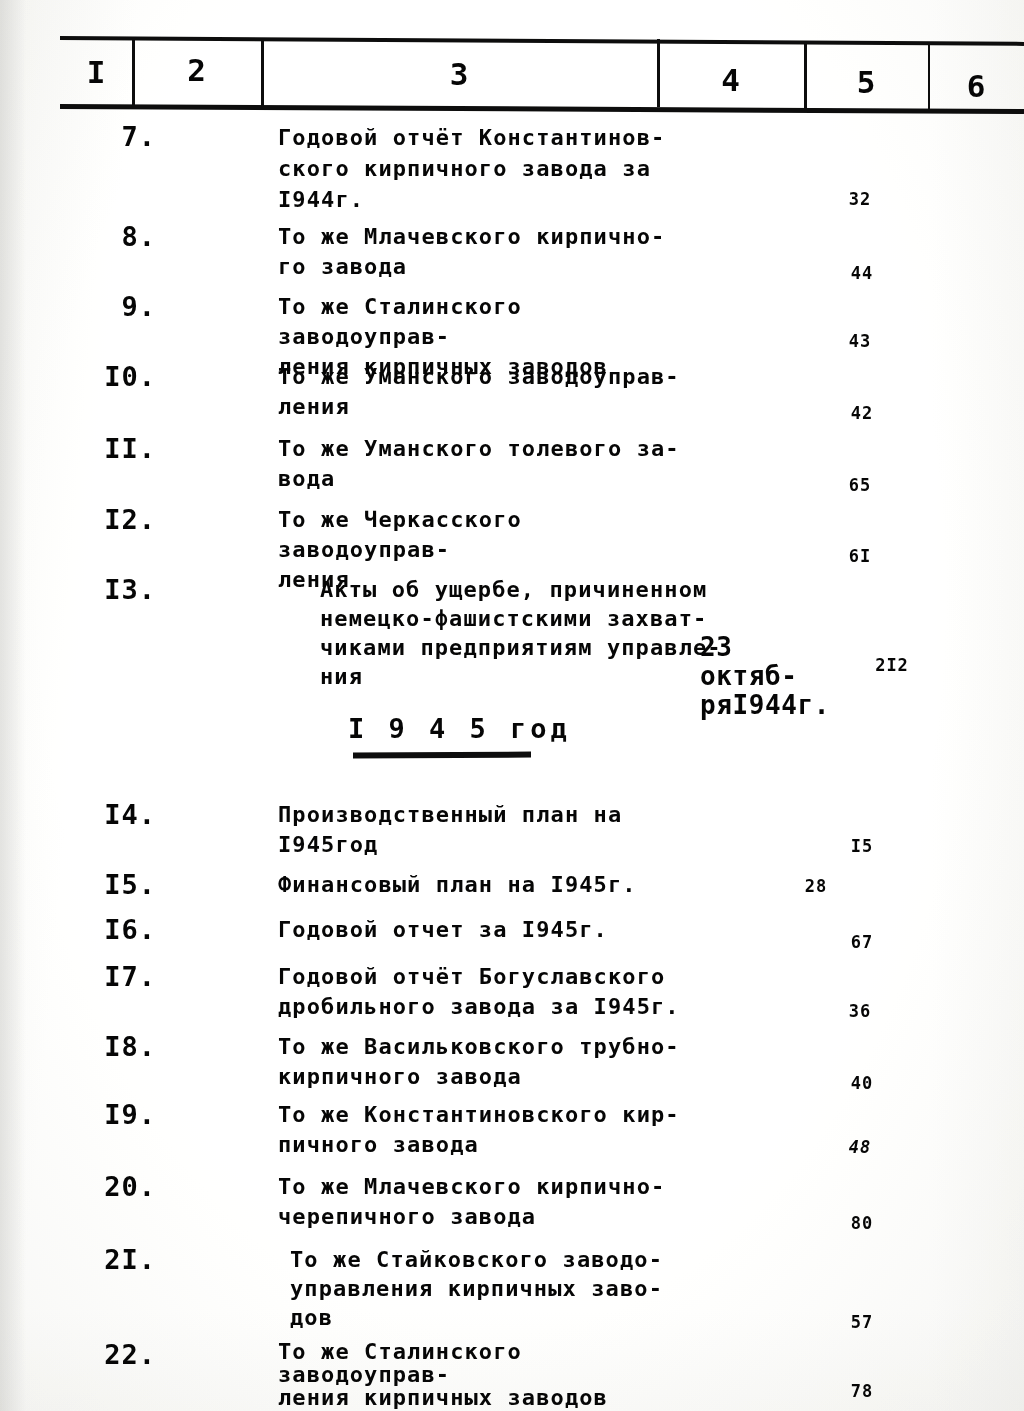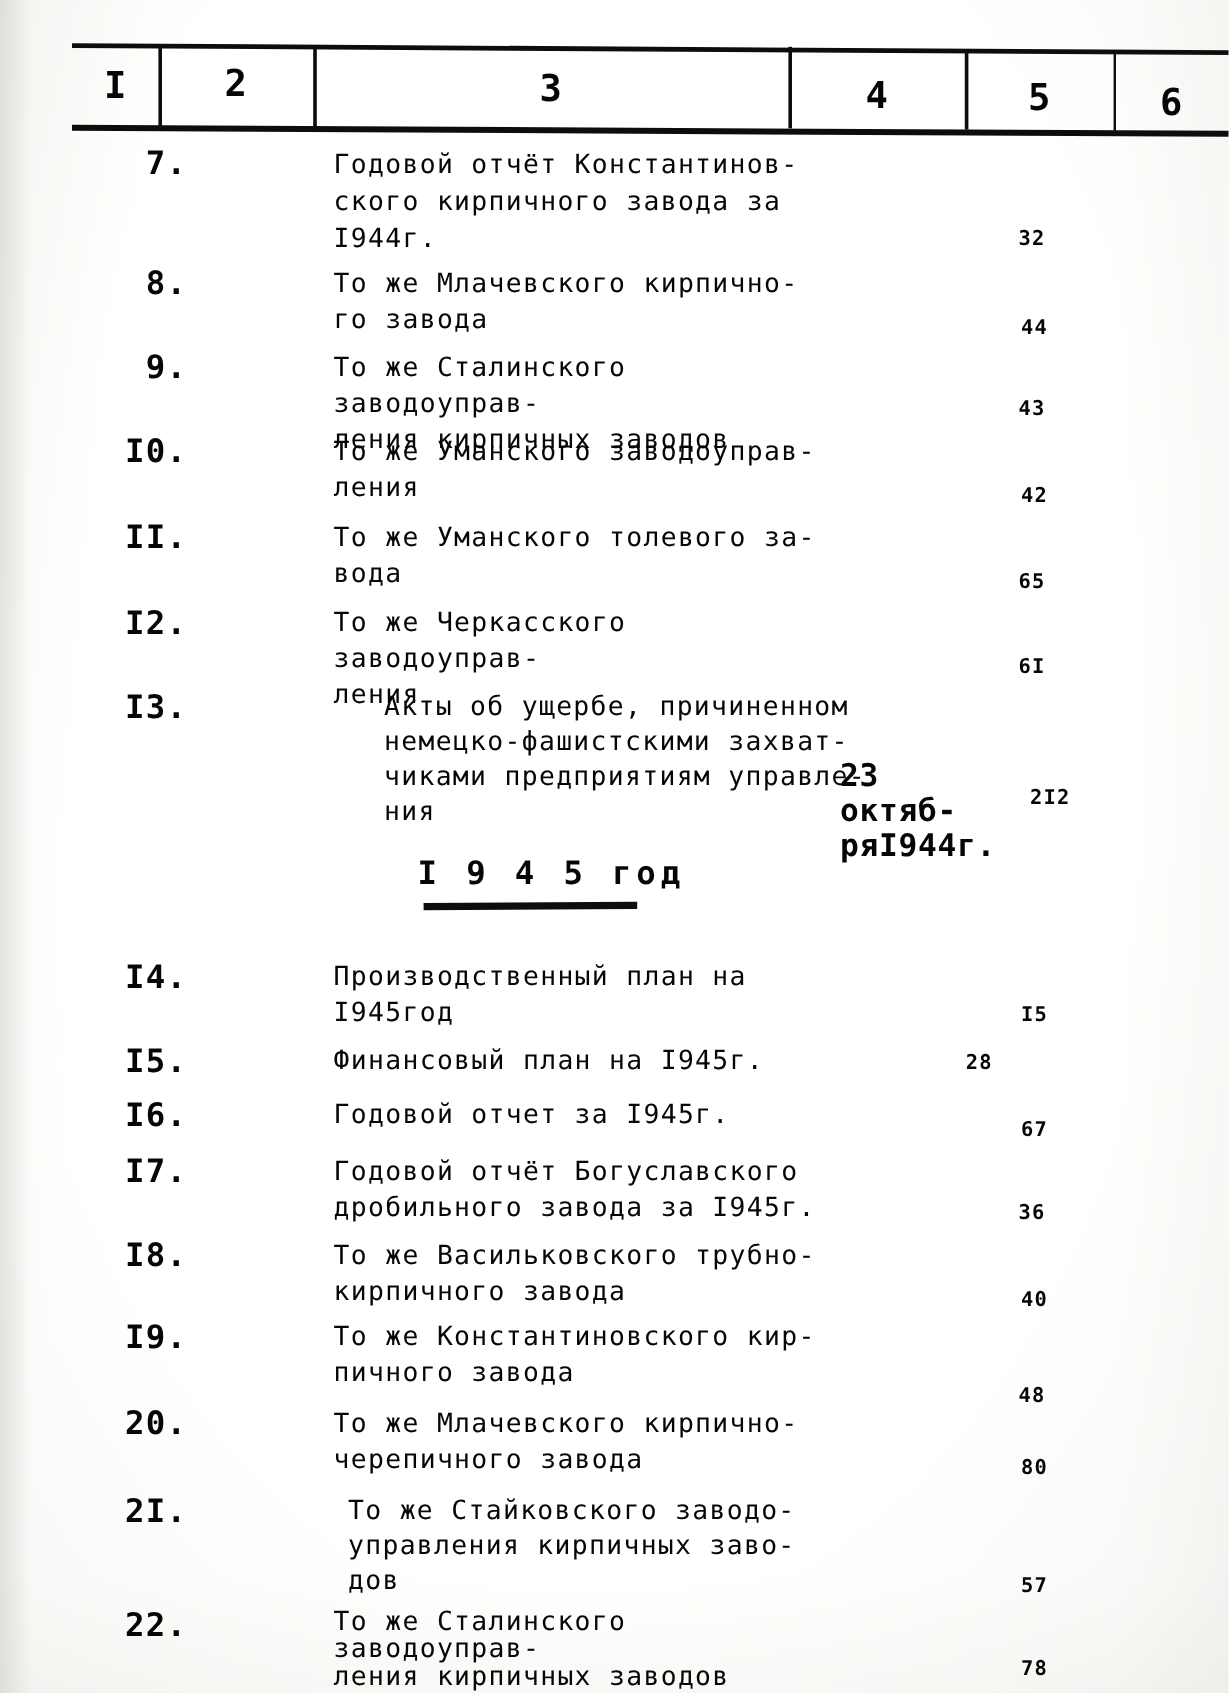--- a/index.html
+++ b/index.html
@@ -101,21 +101,21 @@
     font-size: 27px;
     font-weight: bold;
     letter-spacing: 1px;
     line-height: 30px;
   }
   .rdesc {
     position: absolute;
     left: 278px;
     width: 420px;
     font-size: 22px;
-    font-weight: normal;
+    font-weight: bold;
     letter-spacing: 1.1px;
     line-height: 30px;
     white-space: pre-line;
   }
   .rdate {
     position: absolute;
     left: 700px;
     width: 130px;
     font-size: 26px;
     font-weight: bold;
@@ -150,21 +150,21 @@
 
   #row-11 { top: 434px; }
   #row-11 .rpages { top: 36px; left: 820px; }
 
   #row-12 { top: 505px; }
   #row-12 .rpages { top: 36px; left: 820px; }
 
   #row-13 { top: 575px; }
   #row-13 .rdesc { line-height: 29px; margin-left: 42px; }
   #row-13 .rdate { top: 58px; }
-  #row-13 .rpages { top: 75px; left: 812px; text-align: right; }
+  #row-13 .rpages { top: 75px; left: 852px; }
 
   
   #year-heading {
     position: absolute;
     left: 348px;
     top: 713px;
     font-size: 27px;
     font-weight: bold;
     letter-spacing: 4px;
     line-height: 32px;
@@ -191,21 +191,21 @@
   #row-16 .rpages { top: 12px; left: 822px; }
 
   #row-17 { top: 962px; }
   #row-17 .rdesc { width: 470px; }
   #row-17 .rpages { top: 34px; left: 820px; }
 
   #row-18 { top: 1032px; }
   #row-18 .rpages { top: 36px; left: 822px; text-align: center; }
 
   #row-19 { top: 1100px; }
-  #row-19 .rpages { top: 48px; left: 820px; }
+  #row-19 .rpages { top: 32px; left: 820px; font-style: italic; }
 
   #row-20 { top: 1172px; }
   #row-20 .rpages { top: 36px; left: 822px; }
 
   #row-21 { top: 1245px; }
   #row-21 .rdesc { line-height: 29px; margin-left: 12px; }
   #row-21 .rpages { top: 62px; left: 822px; }
 
   #row-22 { top: 1340px; }
   #row-22 .rdesc { line-height: 23px; }

